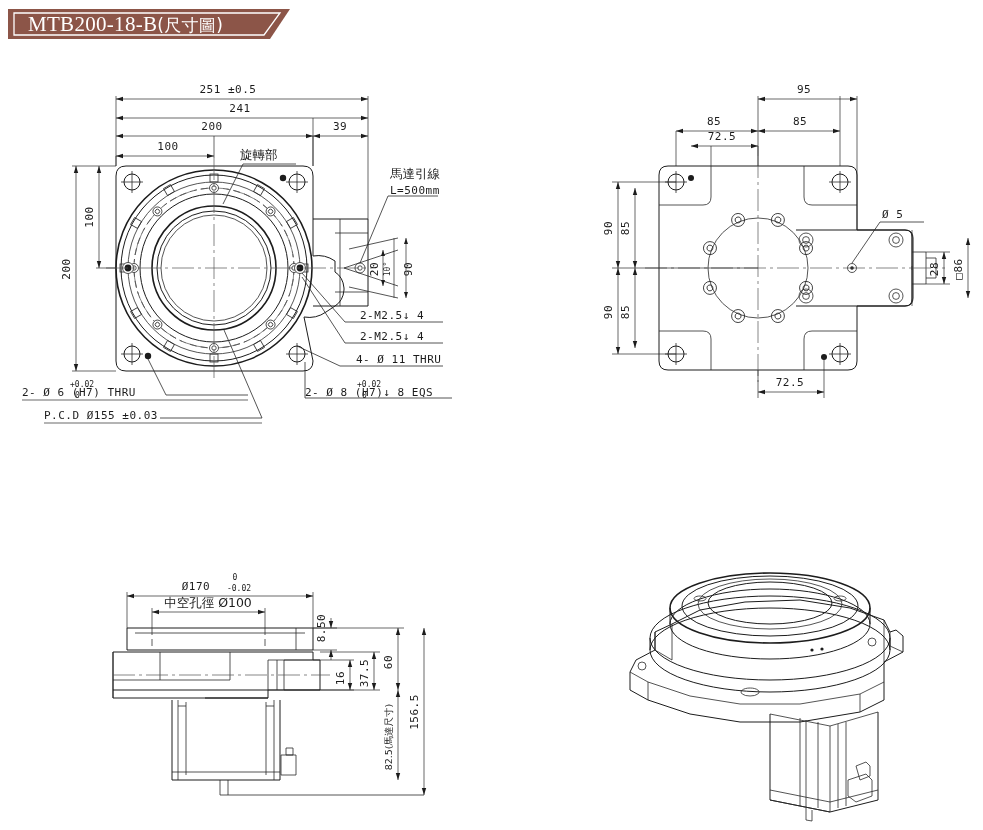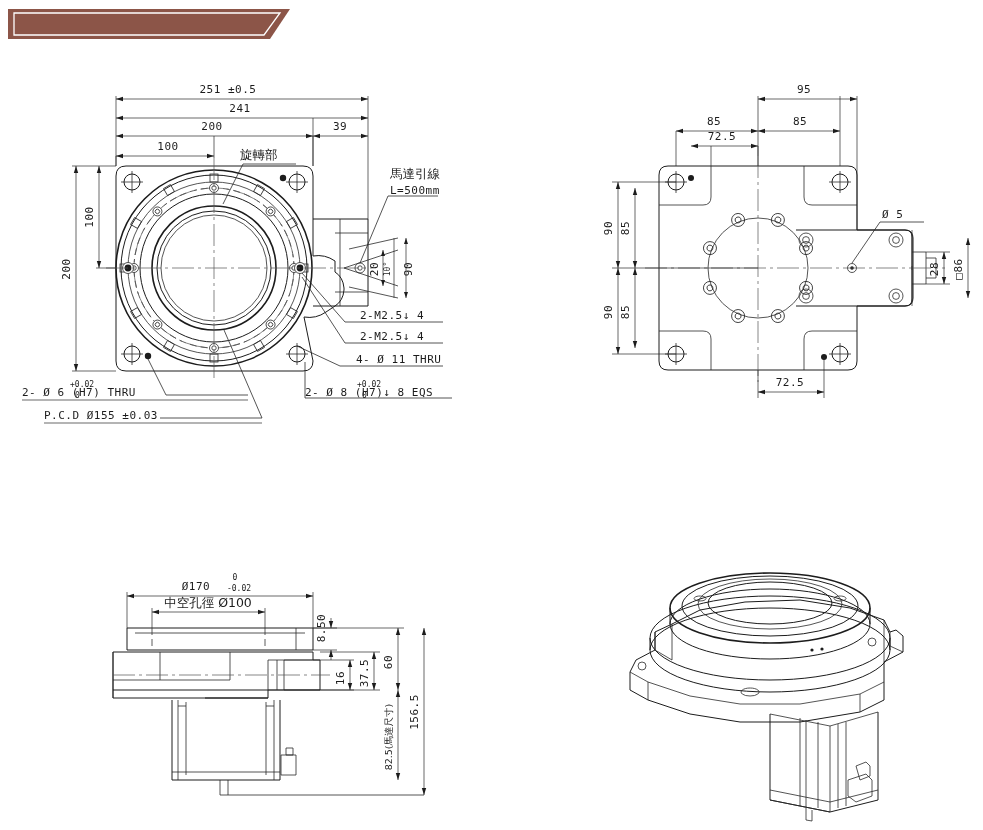--- a/index.html
+++ b/index.html
@@ -34,20 +34,23 @@
   .cjktxt-s{font-family:"DejaVu Sans", sans-serif;font-size:9.5px;fill:#1c1c1c;}
 </style>
 </head>
 <body>
 
 <div id="title-banner">
   <svg class="banner-shape" width="282" height="30" viewBox="0 0 282 30">
     <polygon points="0,0 282,0 262,30 0,30" fill="#8c5548"></polygon>
     <polygon points="6,4 272,4 256,26 6,26" fill="none" stroke="#ffffff" stroke-width="1.3"></polygon>
   </svg>
+  <div class="banner-text">
+    <span>MTB200-18-B</span><span class="cjk">(尺寸圖)</span>
+  </div>
 </div>
 
 <div id="drawing">
 <svg width="983" height="830" viewBox="0 0 983 830">
 
   <g>
 
     <g>
       <path class="ln" d="M116,176 q0,-10 10,-10 L303,166 q10,0 10,10 L313,256
                           q12,-2 22,5 L335,272 q8,5 9,16 L344,290 q-1,11 -9,16

